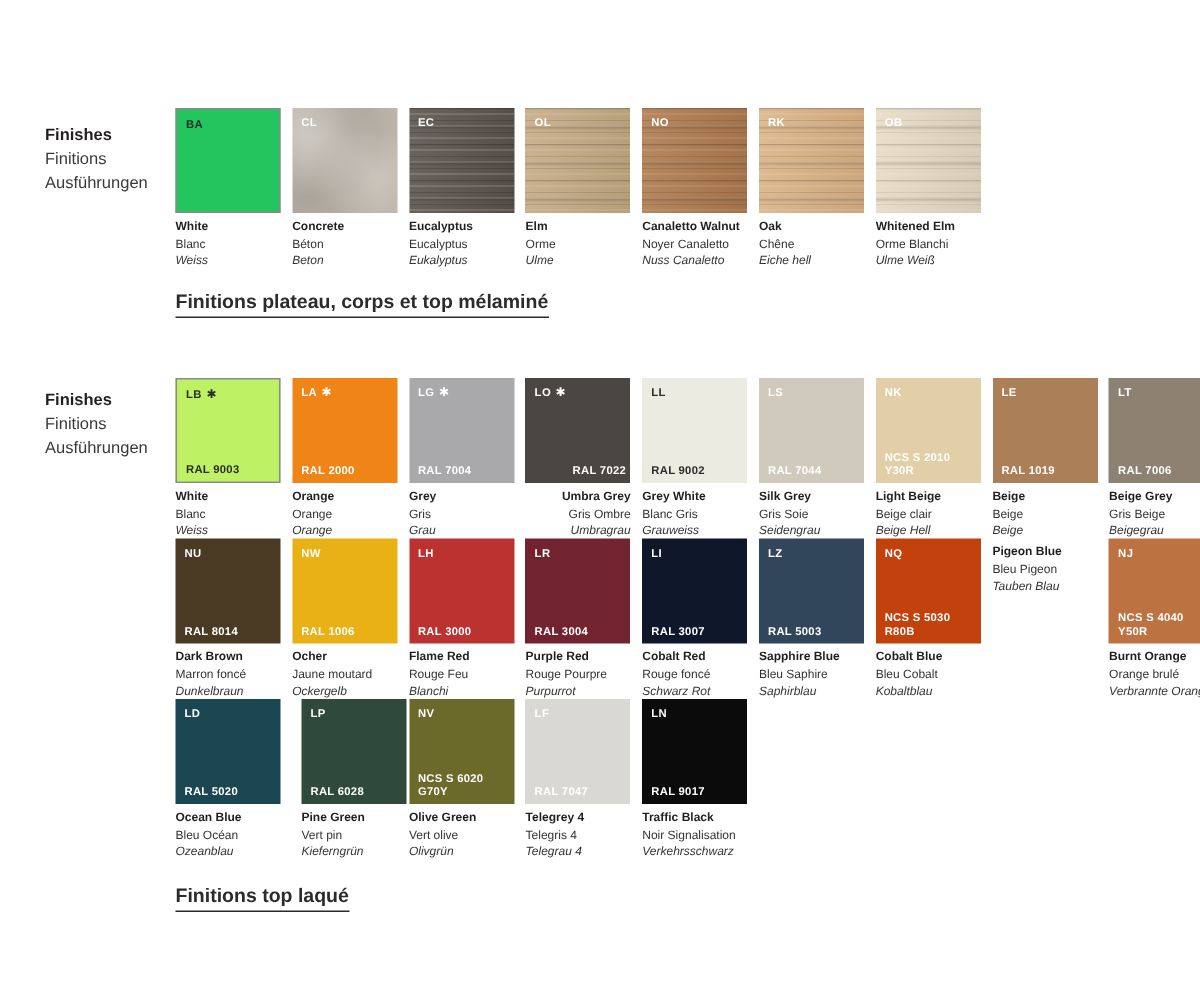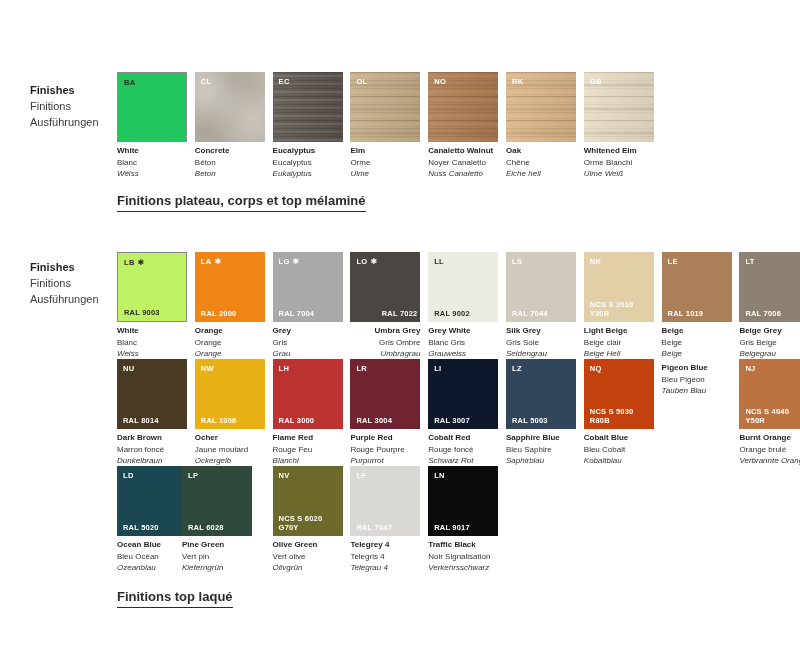--- a/index.html
+++ b/index.html
@@ -359,21 +359,21 @@
         <div class="sw" style="background: rgb(27, 71, 82);">
           <div class="code" style="color: rgb(255, 255, 255);">LD</div>
           <div class="ral" style="color: rgb(255, 255, 255);">RAL 5020</div>
         </div>
         <div class="names">
           <div class="n-en">Ocean Blue</div>
           <div class="n-fr">Bleu Océan</div>
           <div class="n-de">Ozeanblau</div>
         </div>
       </div>
-      <div class="cell" style="left: 65px; top: 214px;">
+      <div class="cell" style="left: 84px; top: 214px;">
         <div class="sw" style="background: rgb(47, 74, 59);">
           <div class="code" style="color: rgb(255, 255, 255);">LP</div>
           <div class="ral" style="color: rgb(255, 255, 255);">RAL 6028</div>
         </div>
         <div class="names">
           <div class="n-en">Pine Green</div>
           <div class="n-fr">Vert pin</div>
           <div class="n-de">Kieferngrün</div>
         </div>
       </div>

